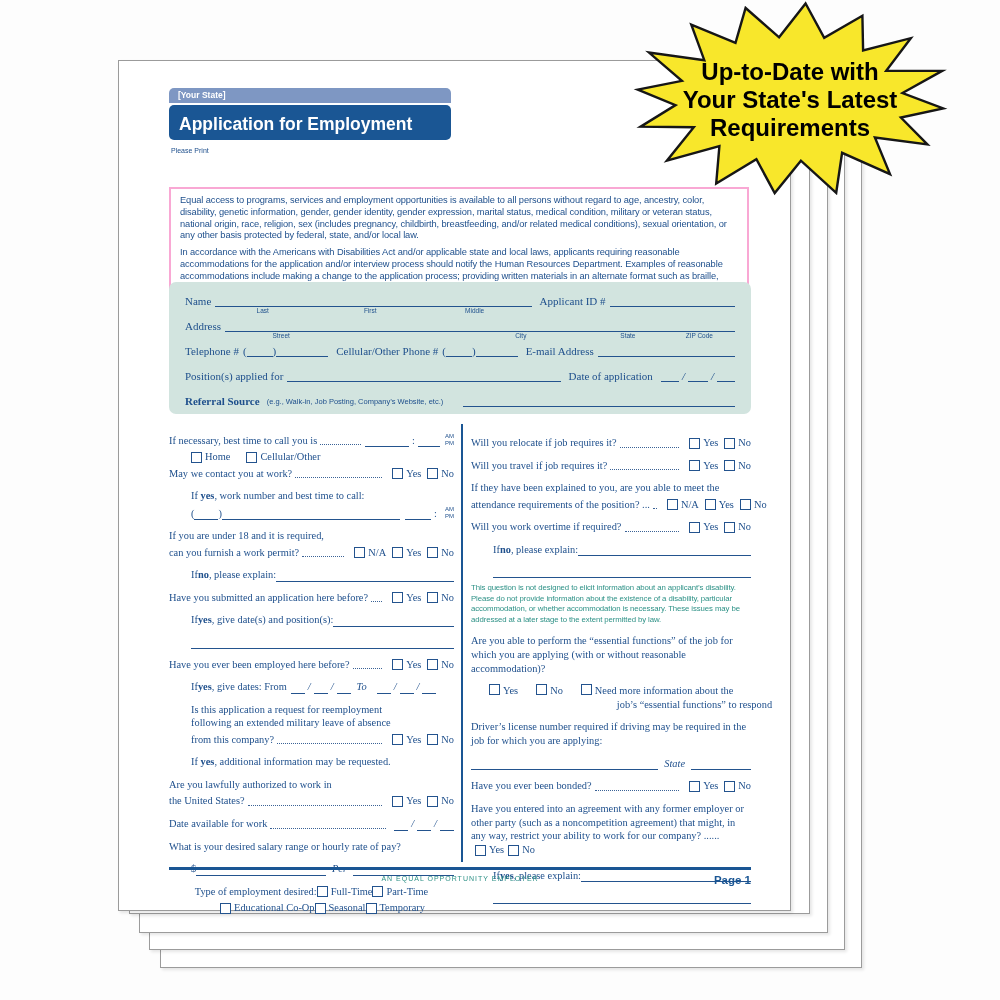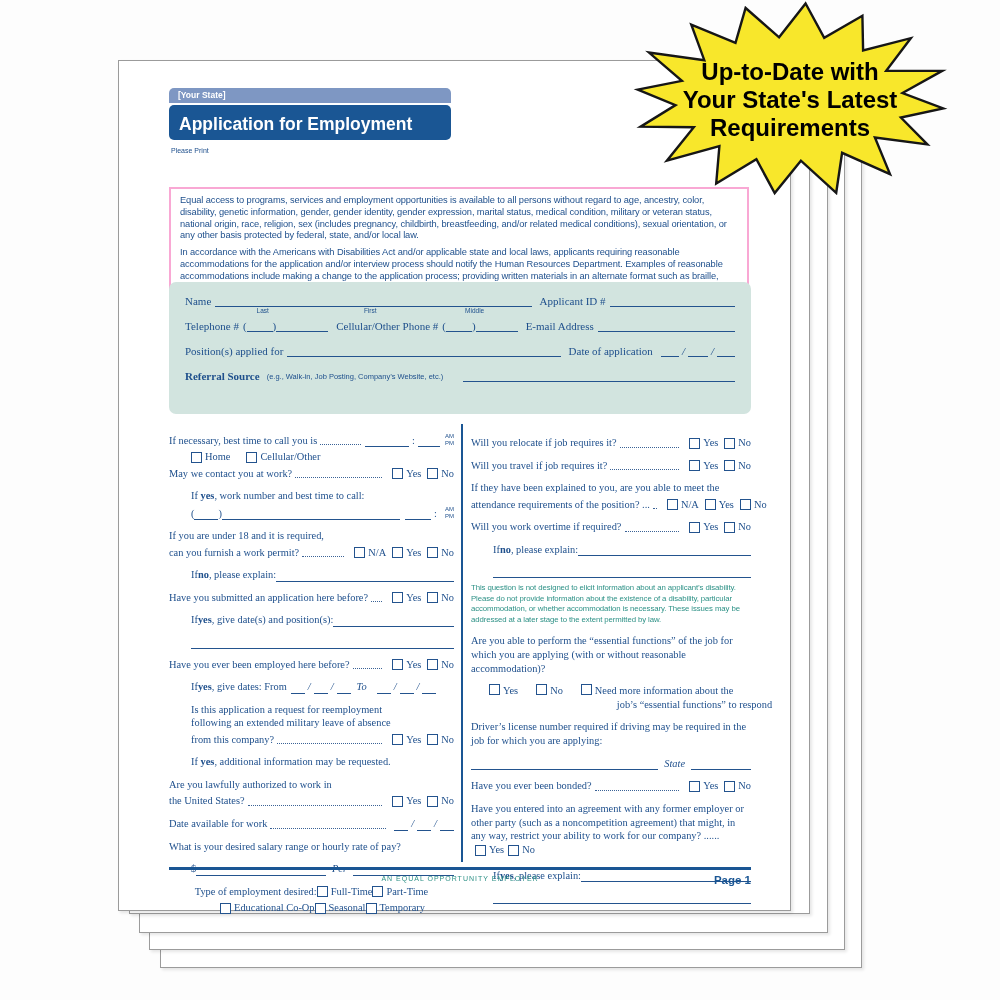--- a/index.html
+++ b/index.html
@@ -111,20 +111,29 @@
         <span class="lbl">Name</span>
         <span class="ul rel" style="flex:3 1 120px;">
           <span class="sub" style="left:15%">Last</span>
           <span class="sub" style="left:49%">First</span>
           <span class="sub" style="left:82%">Middle</span>
         </span>
         <span class="lbl padl">Applicant ID #</span>
         <span class="ul" style="flex:1 1 60px;"></span>
       </div>
       <div class="grow">
+        <span class="lbl">Address</span>
+        <span class="ul rel" style="flex:1 1 auto;">
+          <span class="sub" style="left:11%">Street</span>
+          <span class="sub" style="left:58%">City</span>
+          <span class="sub" style="left:79%">State</span>
+          <span class="sub" style="left:93%">ZIP Code</span>
+        </span>
+      </div>
+      <div class="grow">
         <span class="lbl">Telephone #</span>
         <span>(</span>
           <span class="ul" style="width:26px"></span>
           <span>)</span>
         <span class="ul" style="width:52px"></span>
         <span class="lbl padl">Cellular/Other Phone #</span>
         <span>(</span>
           <span class="ul" style="width:26px"></span>
           <span>)</span>
         <span class="ul" style="width:42px"></span>

